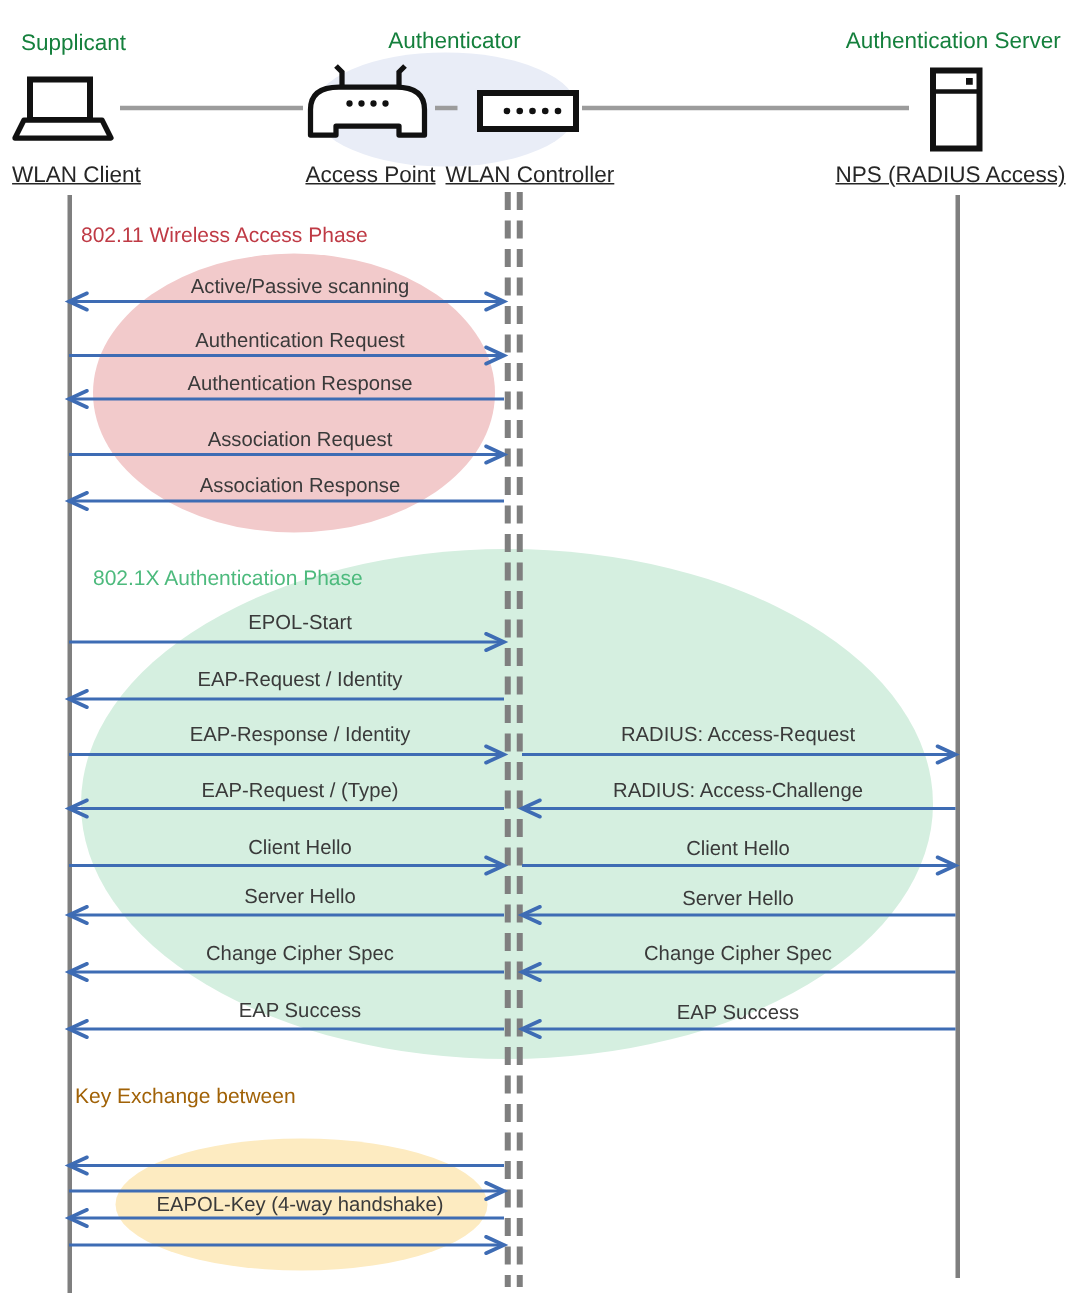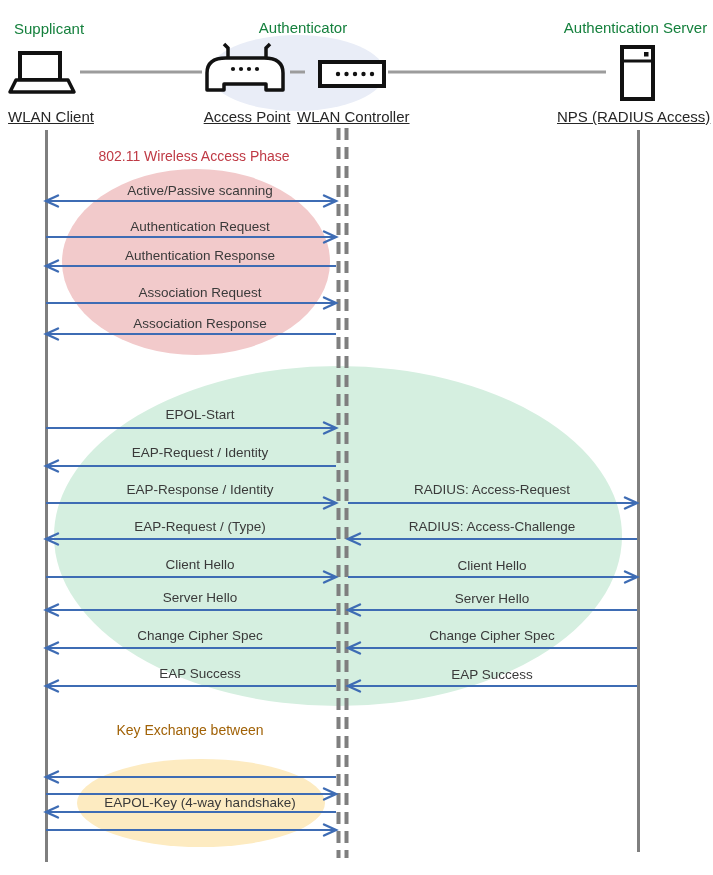--- a/index.html
+++ b/index.html
@@ -1,21 +1,21 @@
 <!DOCTYPE html>
 <html><head>
 <meta charset="utf-8">
 <style>
   html,body{margin:0;padding:0;background:#fff;}
   #canvas{position:relative;width:713px;height:875px;background:#fff;overflow:hidden;
           font-family:"Liberation Sans",sans-serif;}
   .abs{position:absolute;}
   .role-label{font-size:15px;color:#15803d;white-space:nowrap;}
   .device-label{font-size:15px;color:#262626;white-space:nowrap;text-align:center;text-decoration:underline;}
-  .phase-title{font-size:14px;text-align:center;line-height:19px;white-space:nowrap;}
+  .phase-title{font-size:14px;line-height:19px;white-space:nowrap;}
   svg{display:block;}
   .msg-label{font-size:13.5px;text-anchor:middle;font-family:"Liberation Sans",sans-serif;}
   .icon-stroke{fill:#ffffff;stroke:#111111;}
 </style>
 </head>
 <body>
 
 <div id="canvas">
 
   <svg class="abs" style="left:0;top:0" width="713" height="875">
@@ -185,17 +185,18 @@
     <line x1="4" y1="17" x2="35" y2="17" stroke="#111" stroke-width="3"></line>
     <rect x="26" y="8" width="4.5" height="4.5" fill="#111"></rect>
   </svg>
 
   <div class="abs device-label" style="left:6px;top:108px;width:90px">WLAN Client</div>
   <div class="abs device-label" style="left:197px;top:108px;width:100px">Access Point</div>
   <div class="abs device-label" style="left:297px;top:108px;width:110px">WLAN Controller</div>
   <div class="abs device-label" style="left:557px;top:108px;width:150px">NPS (RADIUS Access)</div>
 
   <div class="abs phase-title" style="left: 54px; top: 147px; width: 280px; color: rgb(191, 58, 69);">802.11 Wireless Access Phase</div>
+  <div class="abs phase-title" style="left: 62px; top: 376px; width: 280px; color: rgb(77, 186, 125);">802.1X Authentication Phase</div>
   <div class="abs phase-title" style="left: 50px; top: 721px; width: 280px; color: #a16207;">
     <div>Key Exchange between</div>
   </div>
 
 </div>
 
 </body></html>

